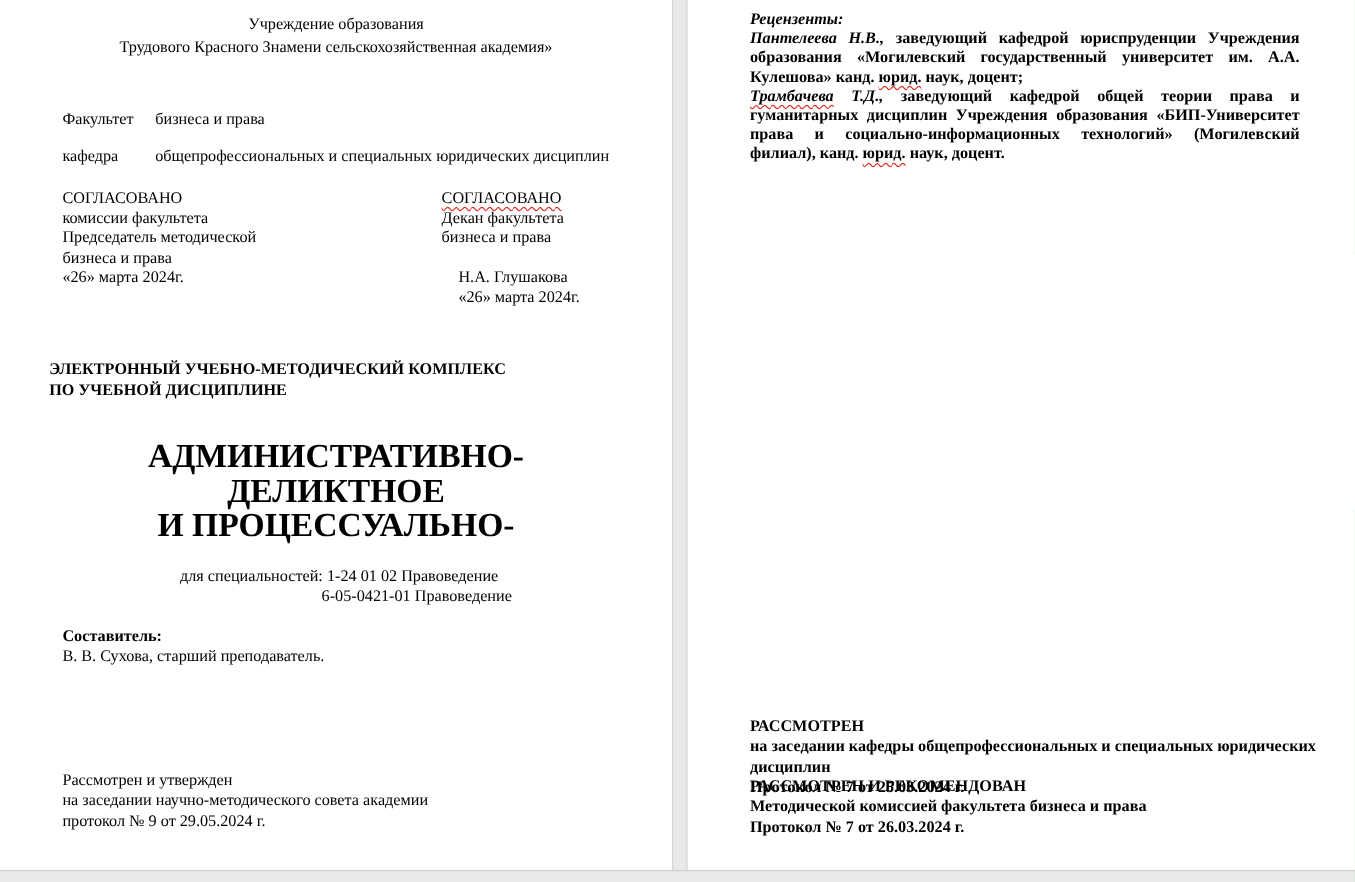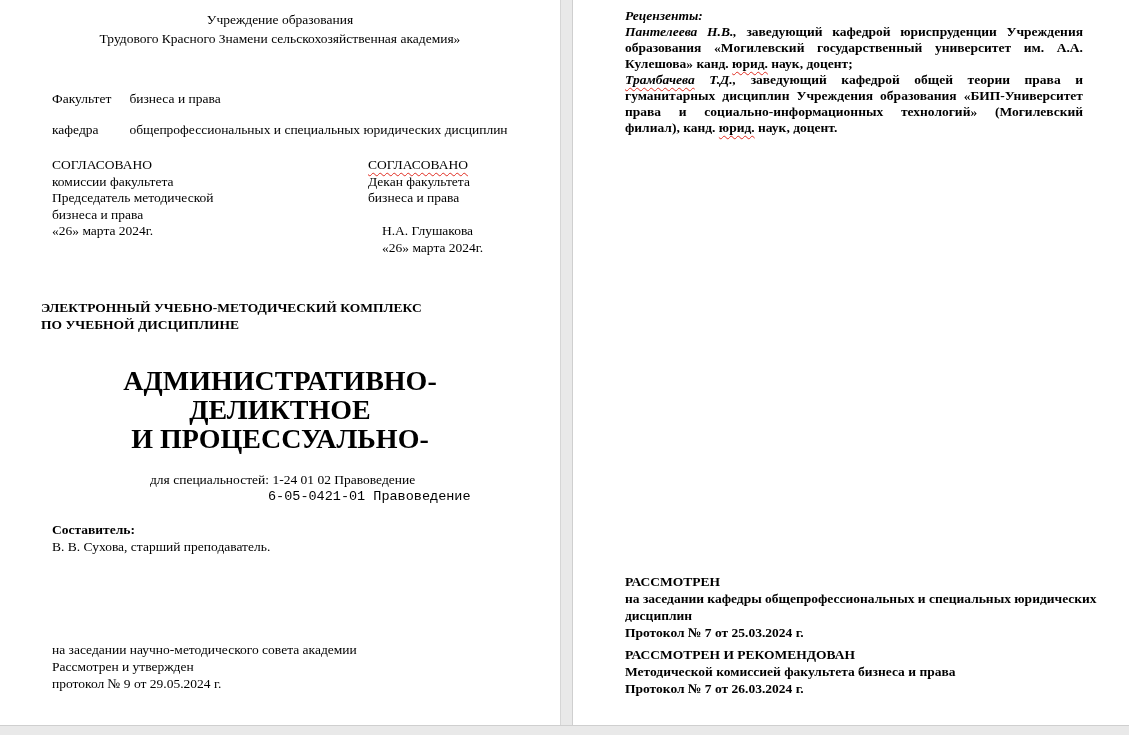--- a/index.html
+++ b/index.html
@@ -32,28 +32,28 @@
   .faculty    { top:90px;  left:52px; width:470px; }
   .department { top:121px; left:52px; width:470px; }
   .agreed-left  { top:157px; left:52px;  width:230px; line-height:16.5px; }
   .agreed-right { top:157px; left:368px; width:150px; line-height:16.5px; }
   .agreed-right .indent { padding-left:14px; }
   .spacer-line { height:16.5px; }
   .subtitle { top:300px; left:41px; width:456px; text-align:left; font-weight:bold; line-height:16.5px; }
   .doc-title { top:366px; left:52px; width:456px; text-align:center; font-weight:bold;
                font-size:28px; line-height:29px; }
   .specialties { top:459px; left:150px; width:340px;margin-top:12px; }
-  .specialties .row2 { margin-left:118px;font-family:Liberation Mono, monospace; }
+  .specialties .row2 { margin-left:118px; }
   .compiler { top:521px; left:52px; width:400px; }
   .approved { top:641px; left:52px; width:420px; }
 
   
   .reviewers { top:8px; left:52px; width:458px; line-height:16px; }
   .reviewers .para { text-align:justify; }
-  .considered  { top:573px; left:52px; width:490px; }
+  .considered  { top:596px; left:52px; width:490px; }
   .recommended { top:646px; left:52px; width:490px; }
 
   .bold { font-weight:bold; }
   .italic { font-style:italic; }
   .squiggle {
     text-decoration-line:underline;
     text-decoration-style:wavy;
     text-decoration-color:#e02b20;
     text-decoration-thickness:1px;
     text-underline-offset:3px;
@@ -115,22 +115,22 @@
       </div>
       <div class="row2">6-05-0421-01 Правоведение</div>
     </div>
 
     <div class="blk compiler">
       <div class="bold">Составитель:</div>
       <div>В. В. Сухова, старший преподаватель.</div>
     </div>
 
     <div class="blk approved">
+      <div>Рассмотрен и утвержден</div>
       <div>на заседании научно-методического совета академии</div>
-      <div>Рассмотрен и утвержден</div>
       <div>протокол № 9 от 29.05.2024 г.</div>
     </div>
 
   </div>
 
   <div class="page-gap"></div>
 
   <div class="page page-right">
 
     <div class="blk reviewers">

